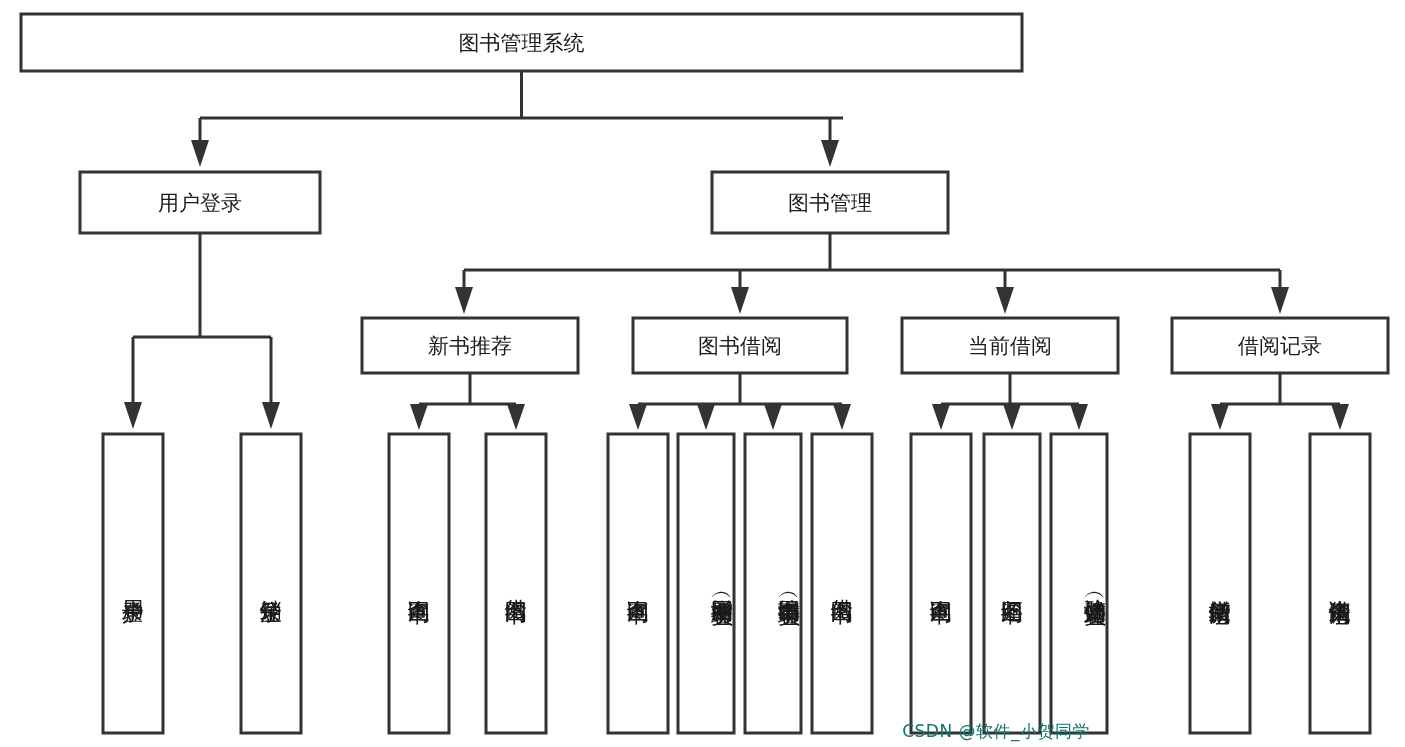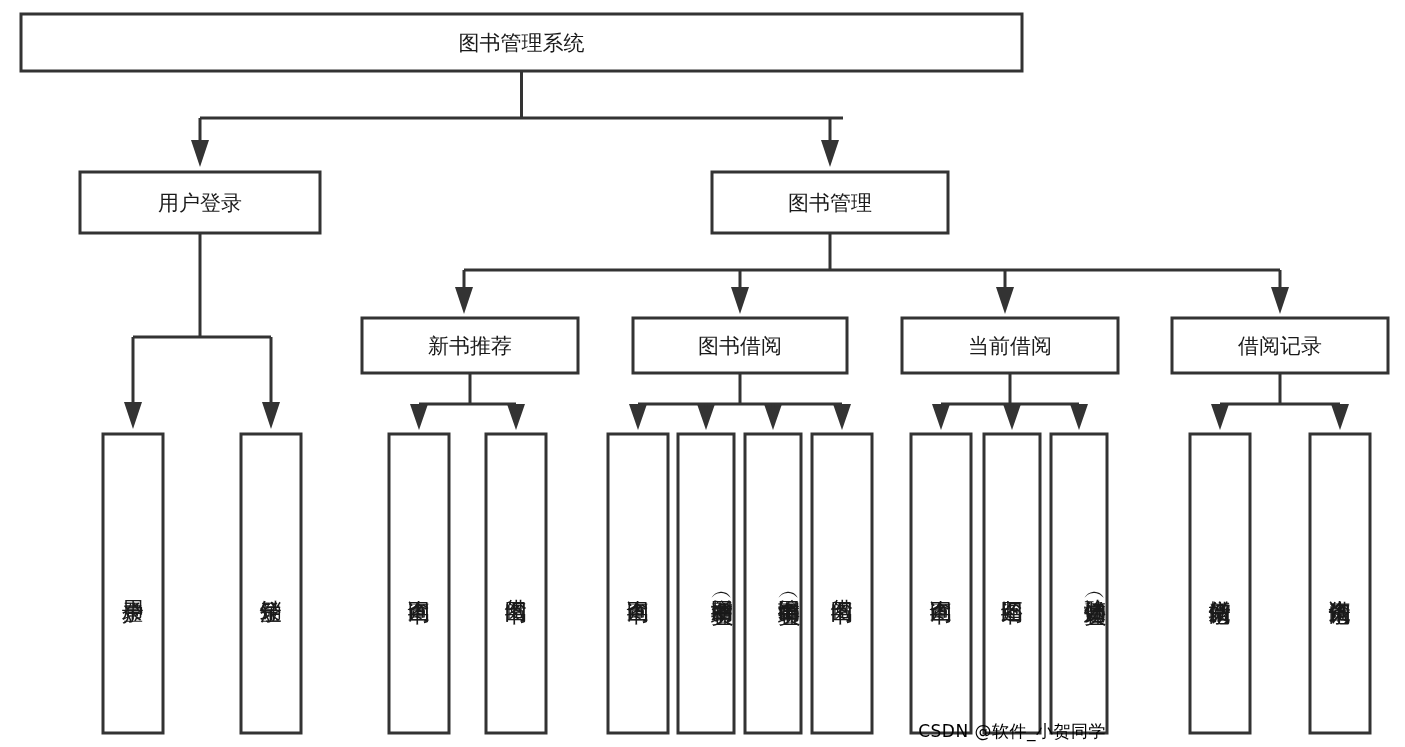--- a/index.html
+++ b/index.html
@@ -54,25 +54,25 @@
     font-size: 22px;
     line-height: 1.06;
     color: #1a1a1a;
     letter-spacing: 1px;
     text-align: center;
     white-space: nowrap;
     pointer-events: none;
   }
   .watermark {
     position: absolute;
-    right: 8px;
+    right: 24px;
     bottom: 4px;
     font-family: "DejaVu Sans", "Liberation Sans", sans-serif;
     font-size: 17px;
-    color: #000000;
+    color: #0f766e;
     letter-spacing: 0.5px;
     user-select: none;
   }
 </style>
 </head>
 <body>
 
 <div id="diagram-root">
 
   <svg id="flow" viewBox="0 0 1405 747">

